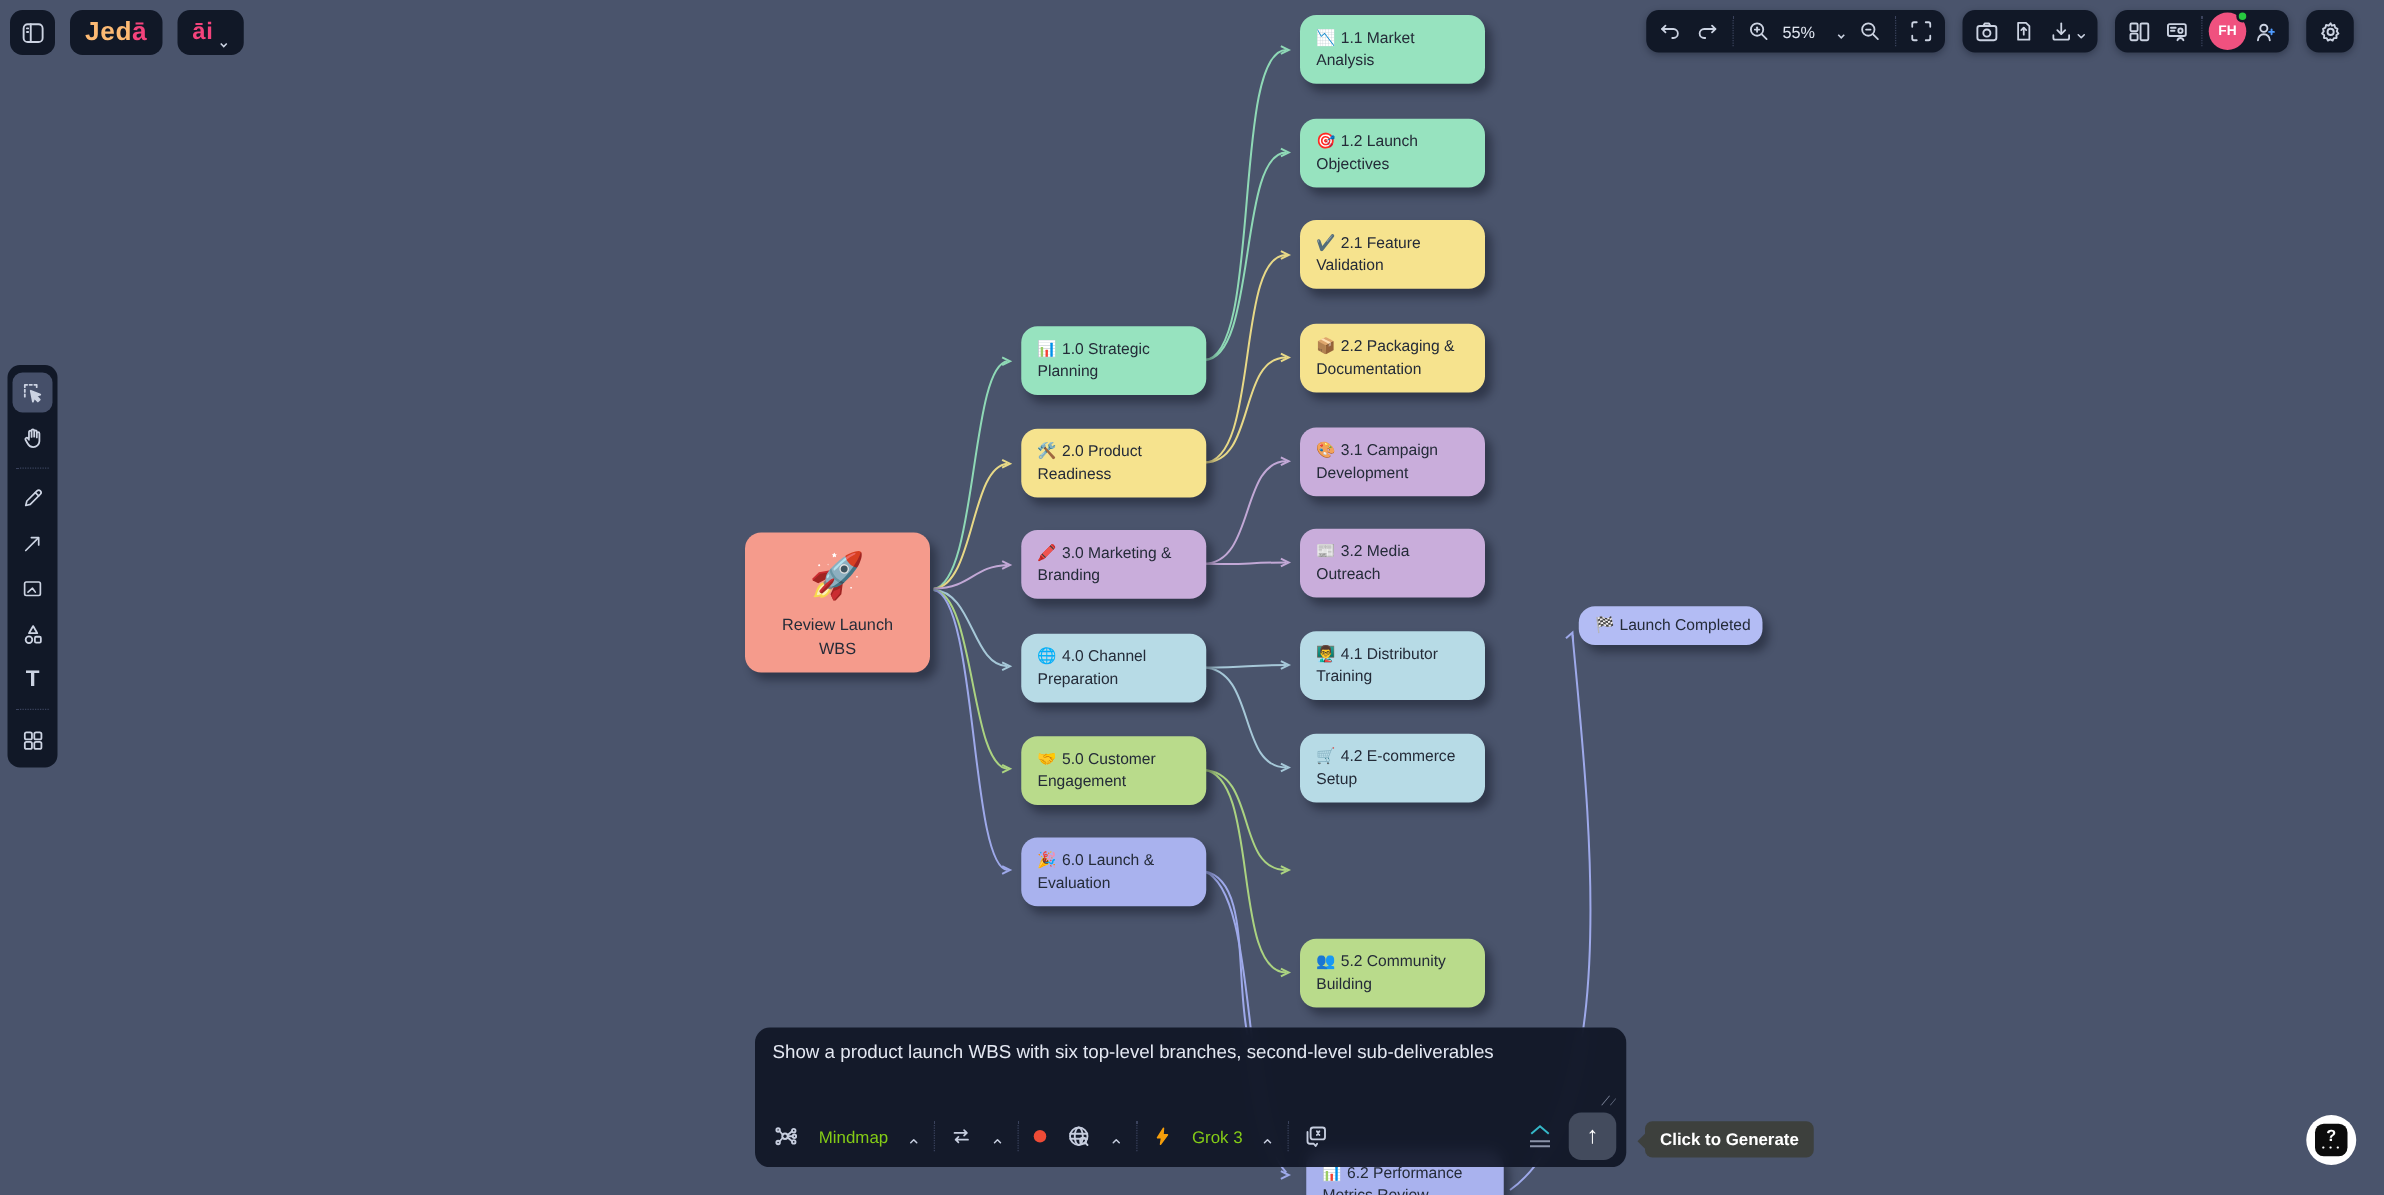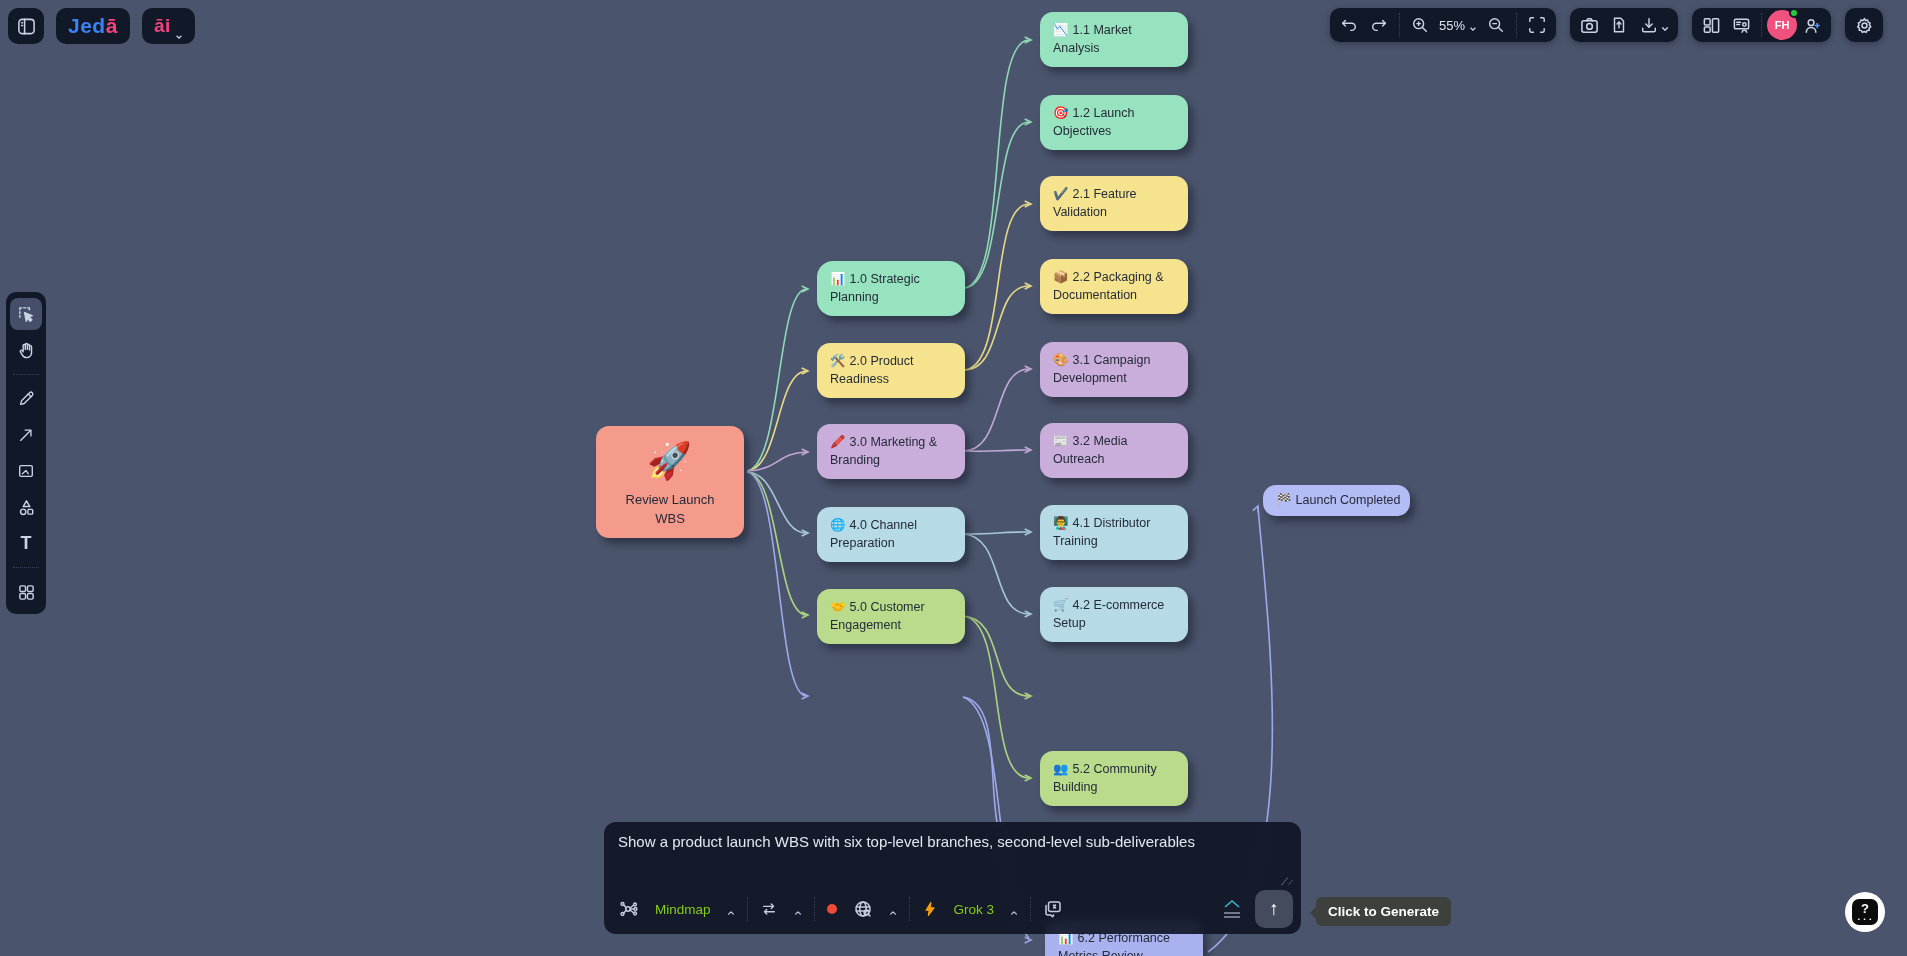--- a/index.html
+++ b/index.html
@@ -9,23 +9,23 @@
   
   .panel { background:#111827; border-radius:10px; display:flex; align-items:center; padding:2px 4px; box-shadow:0 2px 6px rgba(10,14,25,.35); }
   .ibtn { min-width:30px; height:30px; display:flex; align-items:center; justify-content:center; border-radius:8px;
           color:#ccd3e2; background:transparent; border:none; cursor:pointer; font-family:inherit; }
   .ibtn svg { stroke:#ccd3e2; fill:none; stroke-width:1.6; stroke-linecap:round; stroke-linejoin:round; }
   .vdiv { width:1px; height:24px; border-left:1px dotted #3a425c; margin:0 5px; }
 
   
   .topleft { position:absolute; left:8px; top:8px; display:flex; gap:12px; z-index:8; }
   .logo-btn { height:36px; padding:0 12px; background:#111827; border-radius:10px; display:flex; align-items:center; font-size:21px; font-weight:bold; letter-spacing:.5px; }
-  .logo-main { color:#3b82f6;text-align:right; } .accent { color:#f4437c; }
+  .logo-main { color:#fdba74;text-align:right; } .accent { color:#f4437c; }
   .topright { position:absolute; right:24px; top:8px; display:flex; gap:14px; z-index:8; }
-  .zoom-label { color:#dfe4ef; font-size:13px; display:flex; align-items:center; gap:4px; padding:0 4px; }
+  .zoom-label { color:#dfe4ef; font-size:13px; display:flex; align-items:center; gap:17px; padding:0 4px; }
   .chev { display:inline-block; width:8px; height:8px; }
   .chev svg { stroke:#cdd4e3; fill:none; stroke-width:1.6; }
   .avatar { width:30px; height:30px; border-radius:50%; background:#f0517f; color:#fff; font-size:11px; font-weight:bold;
             display:flex; align-items:center; justify-content:center; position:relative; }
   .avatar .dot { position:absolute; right:-2px; top:-2px; width:10px; height:10px; border-radius:50%; background:#27c93f; border:2px solid #111827; }
 
   
   .sidebar { position:absolute; left:6px; top:292px; width:40px; background:#111827; border-radius:10px; padding:6px 0;
              display:flex; flex-direction:column; align-items:center; gap:4px; z-index:8; }
   .tool { width:32px; height:32px; border-radius:8px; display:flex; align-items:center; justify-content:center; color:#ccd3e2; cursor:pointer; }
@@ -110,25 +110,26 @@
     <path d="M1024.7084416759058,943.0685980275235 L1031,940 L1024.7084416759058,936.9314019724765" stroke="#9ea9ea" stroke-width="1.6" fill="none"></path>
     <path d="M963,697 C1000,703 988,780 998,828" stroke="#9ea9ea" stroke-width="1.6" fill="none"></path>
     <path d="M1208,952 C1300,886 1270,640 1258,508" stroke="#9ea9ea" stroke-width="1.6" fill="none"></path>
     <path d="M1258.488295316209,512.9829483518188 L1258,506 L1252.7979862216582,510.683914244512" stroke="#9ea9ea" stroke-width="1.6" fill="none"></path>
   </svg>
 <div id="canvas">
     <div class="node root" style="left: 596px; top: 426px; width: 148px; min-height: 91px; background: rgb(245, 155, 140);">
       <span class="ic">🚀</span>
       <span>Review Launch WBS</span>
     </div>
-    <div class="node" style="left: 817px; top: 261px; width: 148px; min-height: 55px; background: rgb(151, 227, 191); border-radius: 16px;"><span class="ic">📊</span><span>1.0 Strategic Planning</span></div>
+    <div class="node" style="left: 817px; top: 261px; width: 148px; min-height: 55px; background: rgb(151, 227, 191);"><span class="ic">📊</span><span>1.0 Strategic Planning</span></div>
     <div class="node" style="left: 817px; top: 343px; width: 148px; min-height: 55px; background: rgb(246, 227, 142);"><span class="ic">🛠️</span><span>2.0 Product Readiness</span></div>
     <div class="node" style="left: 817px; top: 424px; width: 148px; min-height: 55px; background: rgb(201, 173, 219);"><span class="ic">🖍️</span><span>3.0 Marketing &amp; Branding</span></div>
     <div class="node" style="left: 817px; top: 507px; width: 148px; min-height: 55px; background: rgb(183, 219, 230);"><span class="ic">🌐</span><span>4.0 Channel Preparation</span></div>
     <div class="node" style="left: 817px; top: 589px; width: 148px; min-height: 55px; background: rgb(185, 219, 139);"><span class="ic">🤝</span><span>5.0 Customer Engagement</span></div>
+    <div class="node" style="left: 817px; top: 670px; width: 148px; min-height: 55px; background: rgb(169, 178, 238);"><span class="ic">🎉</span><span>6.0 Launch &amp; Evaluation</span></div>
     <div class="node" style="left: 1040px; top: 12px; width: 148px; min-height: 55px; background: rgb(151, 227, 191);"><span class="ic">📉</span><span>1.1 Market Analysis</span></div>
     <div class="node" style="left: 1040px; top: 95px; width: 148px; min-height: 55px; background: rgb(151, 227, 191);"><span class="ic">🎯</span><span>1.2 Launch Objectives</span></div>
     <div class="node" style="left: 1040px; top: 176px; width: 148px; min-height: 55px; background: rgb(246, 227, 142);"><span class="ic">✔️</span><span>2.1 Feature Validation</span></div>
     <div class="node" style="left: 1040px; top: 259px; width: 148px; min-height: 55px; background: rgb(246, 227, 142);"><span class="ic">📦</span><span>2.2 Packaging &amp; Documentation</span></div>
     <div class="node" style="left: 1040px; top: 342px; width: 148px; min-height: 55px; background: rgb(201, 173, 219);"><span class="ic">🎨</span><span>3.1 Campaign Development</span></div>
     <div class="node" style="left: 1040px; top: 423px; width: 148px; min-height: 55px; background: rgb(201, 173, 219);"><span class="ic">📰</span><span>3.2 Media Outreach</span></div>
     <div class="node" style="left: 1040px; top: 505px; width: 148px; min-height: 55px; background: rgb(183, 219, 230);"><span class="ic">👨‍🏫</span><span>4.1 Distributor Training</span></div>
     <div class="node" style="left: 1040px; top: 587px; width: 148px; min-height: 55px; background: rgb(183, 219, 230);"><span class="ic">🛒</span><span>4.2 E-commerce Setup</span></div>
     <div class="node" style="left: 1040px; top: 751px; width: 148px; min-height: 55px; background: rgb(185, 219, 139);"><span class="ic">👥</span><span>5.2 Community Building</span></div>
     <div class="node" style="left: 1045px; top: 920px; width: 158px; min-height: 48px; background: rgb(169, 178, 238);"><span class="ic">📊</span><span>6.2 Performance Metrics Review</span></div>

